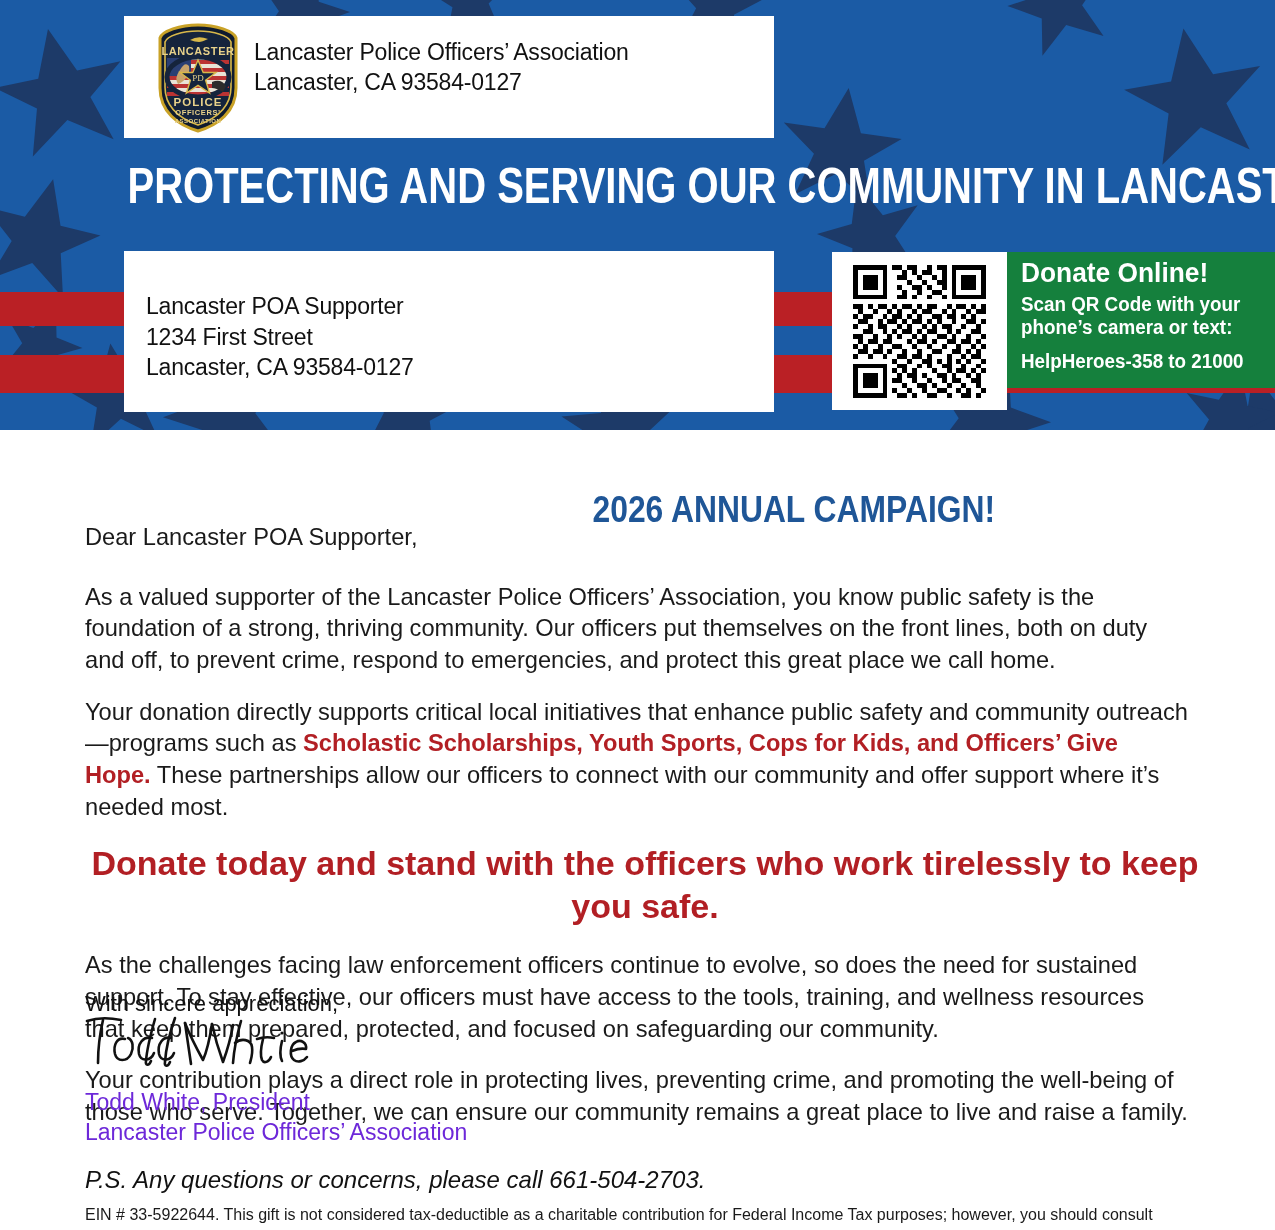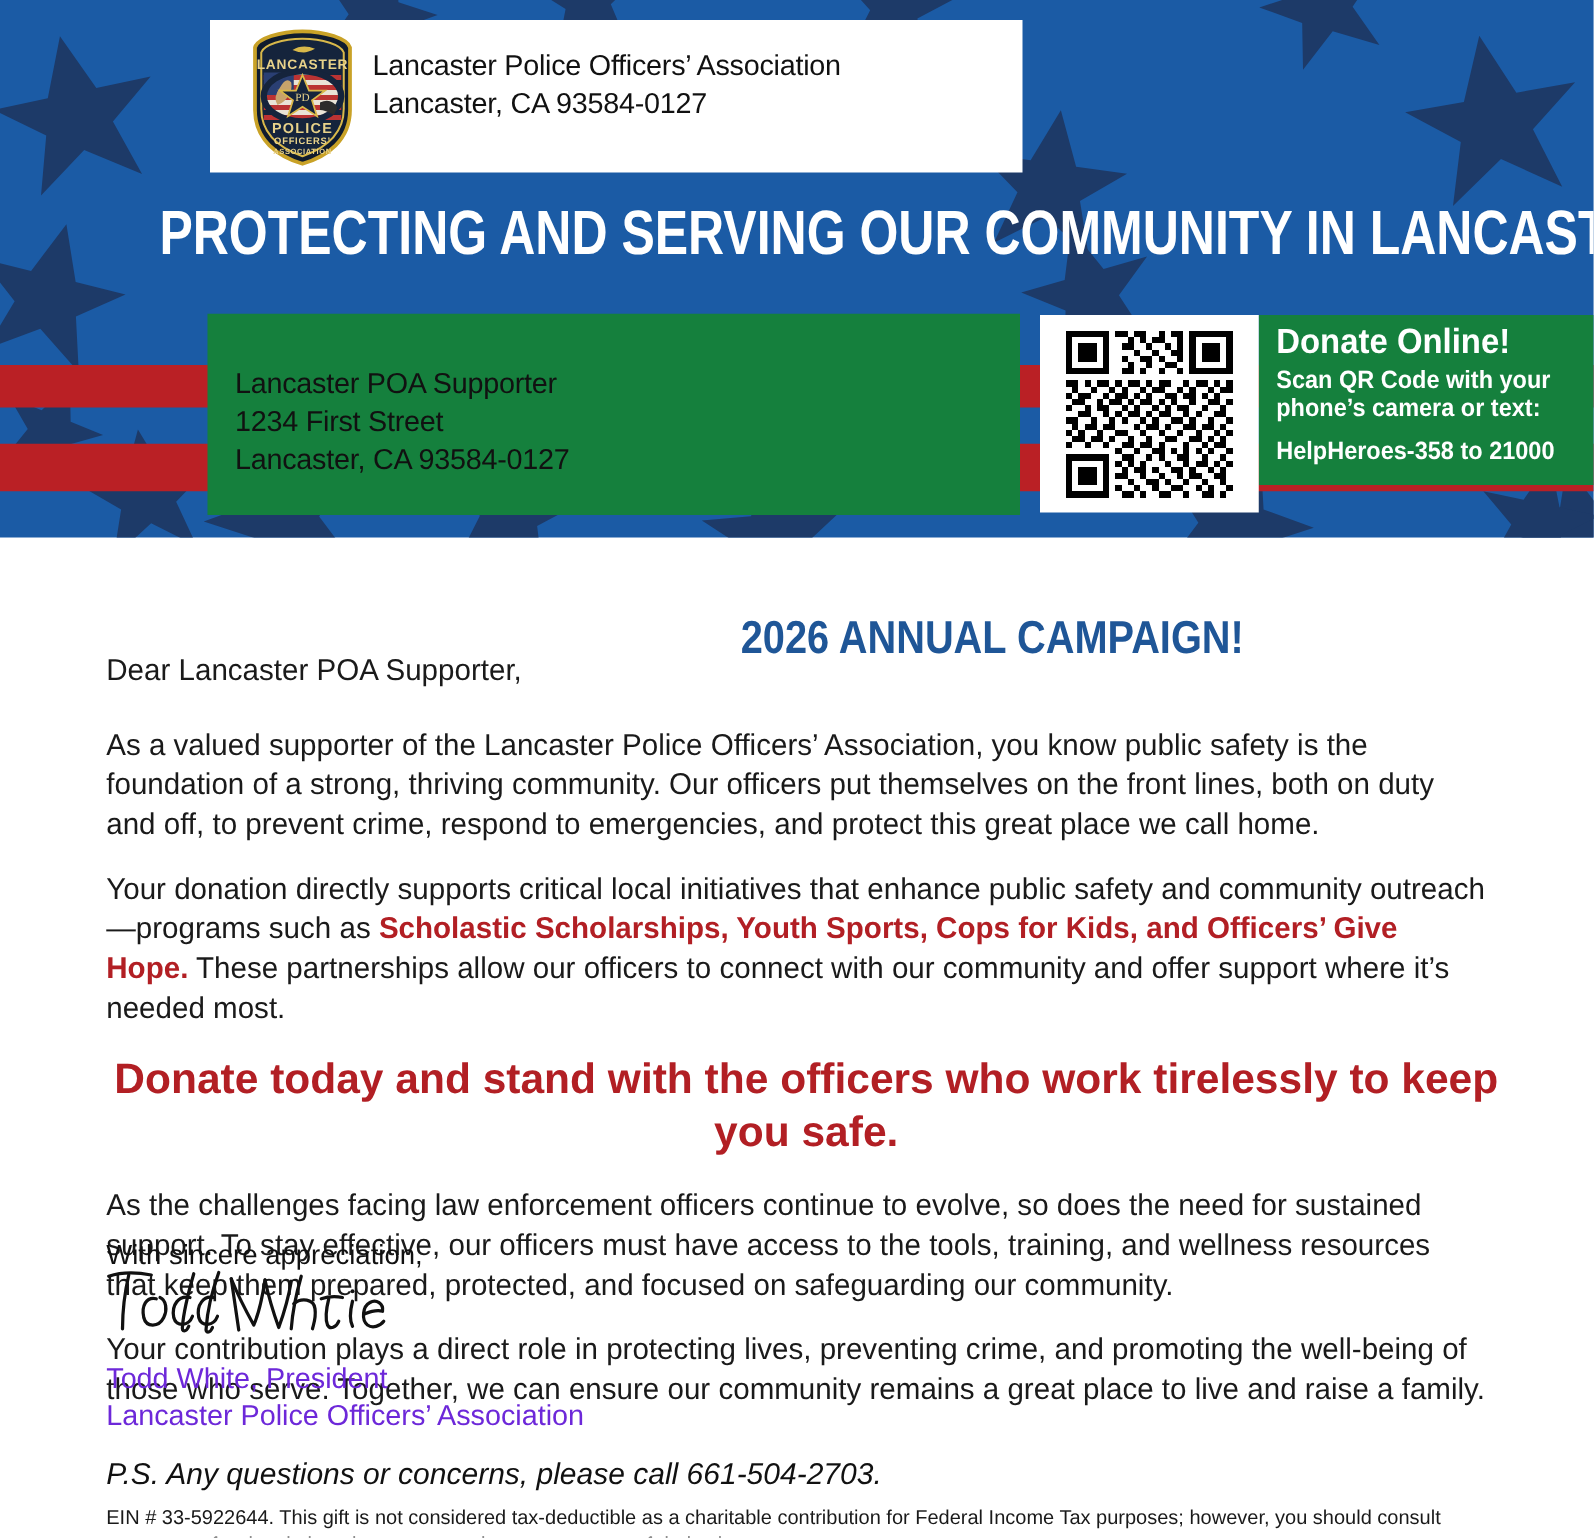--- a/index.html
+++ b/index.html
@@ -20,21 +20,20 @@
   .stripe{position:absolute;left:0;width:1275px;background:#ba2025;}
   .stripe.s1{top:292px;height:34px;}
   .stripe.s2{top:355px;height:38px;}
 
   
   .return-panel{
     position:absolute;left:124px;top:16px;width:650px;height:122px;
     background:#ffffff;
     display:flex;align-items:flex-start;
     z-index:5;
-    margin-left:44px;
   }
   .badge-wrap{width:96px;height:112px;margin:6px 8px 0 26px;flex:0 0 auto;}
   .return-lines{
     margin-top:22px;
     font-family:"Liberation Sans", sans-serif;
     font-size:23px;line-height:1.30;color:#111;
     letter-spacing:-0.2px;
   }
 
   
@@ -69,21 +68,21 @@
     font-family:"Liberation Sans Narrow","Liberation Sans",sans-serif;
     font-weight:bold;font-size:50px;color:#ffffff;
     letter-spacing:0px;
     transform:scaleX(0.80);transform-origin:center;
     white-space:nowrap;
   }
 
   
   .mail-panel{
     position:absolute;left:124px;top:251px;width:650px;height:161px;
-    background:#15803d;z-index:6;margin-left:42px;
+    background:#ffffff;z-index:6;
   }
   .mail-lines{
     position:absolute;left:22px;top:40px;
     font-size:23px;line-height:1.33;color:#111;letter-spacing:-0.2px;
   }
 
   
   .qr-panel{
     position:absolute;left:832px;top:252px;width:175px;height:158px;
     background:#ffffff;z-index:7;

